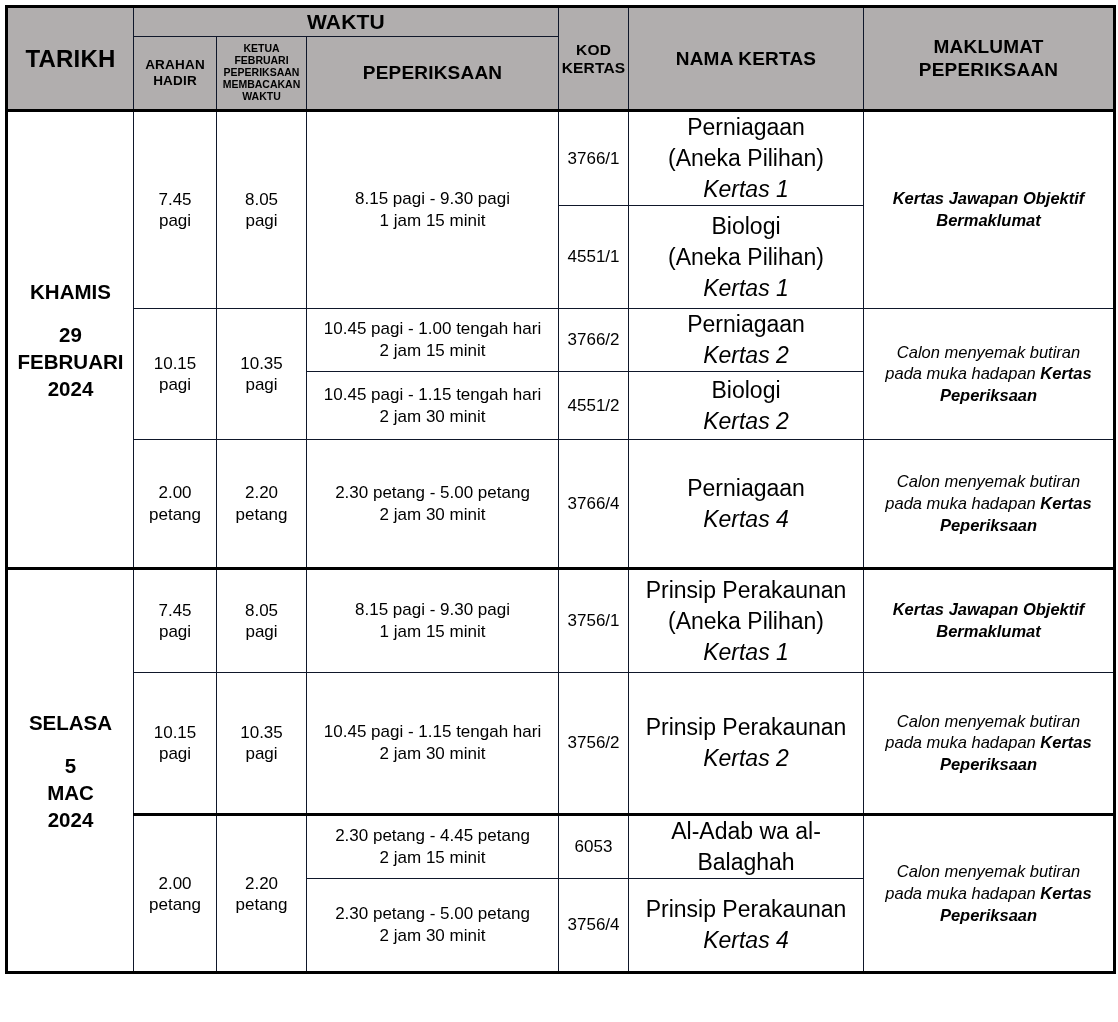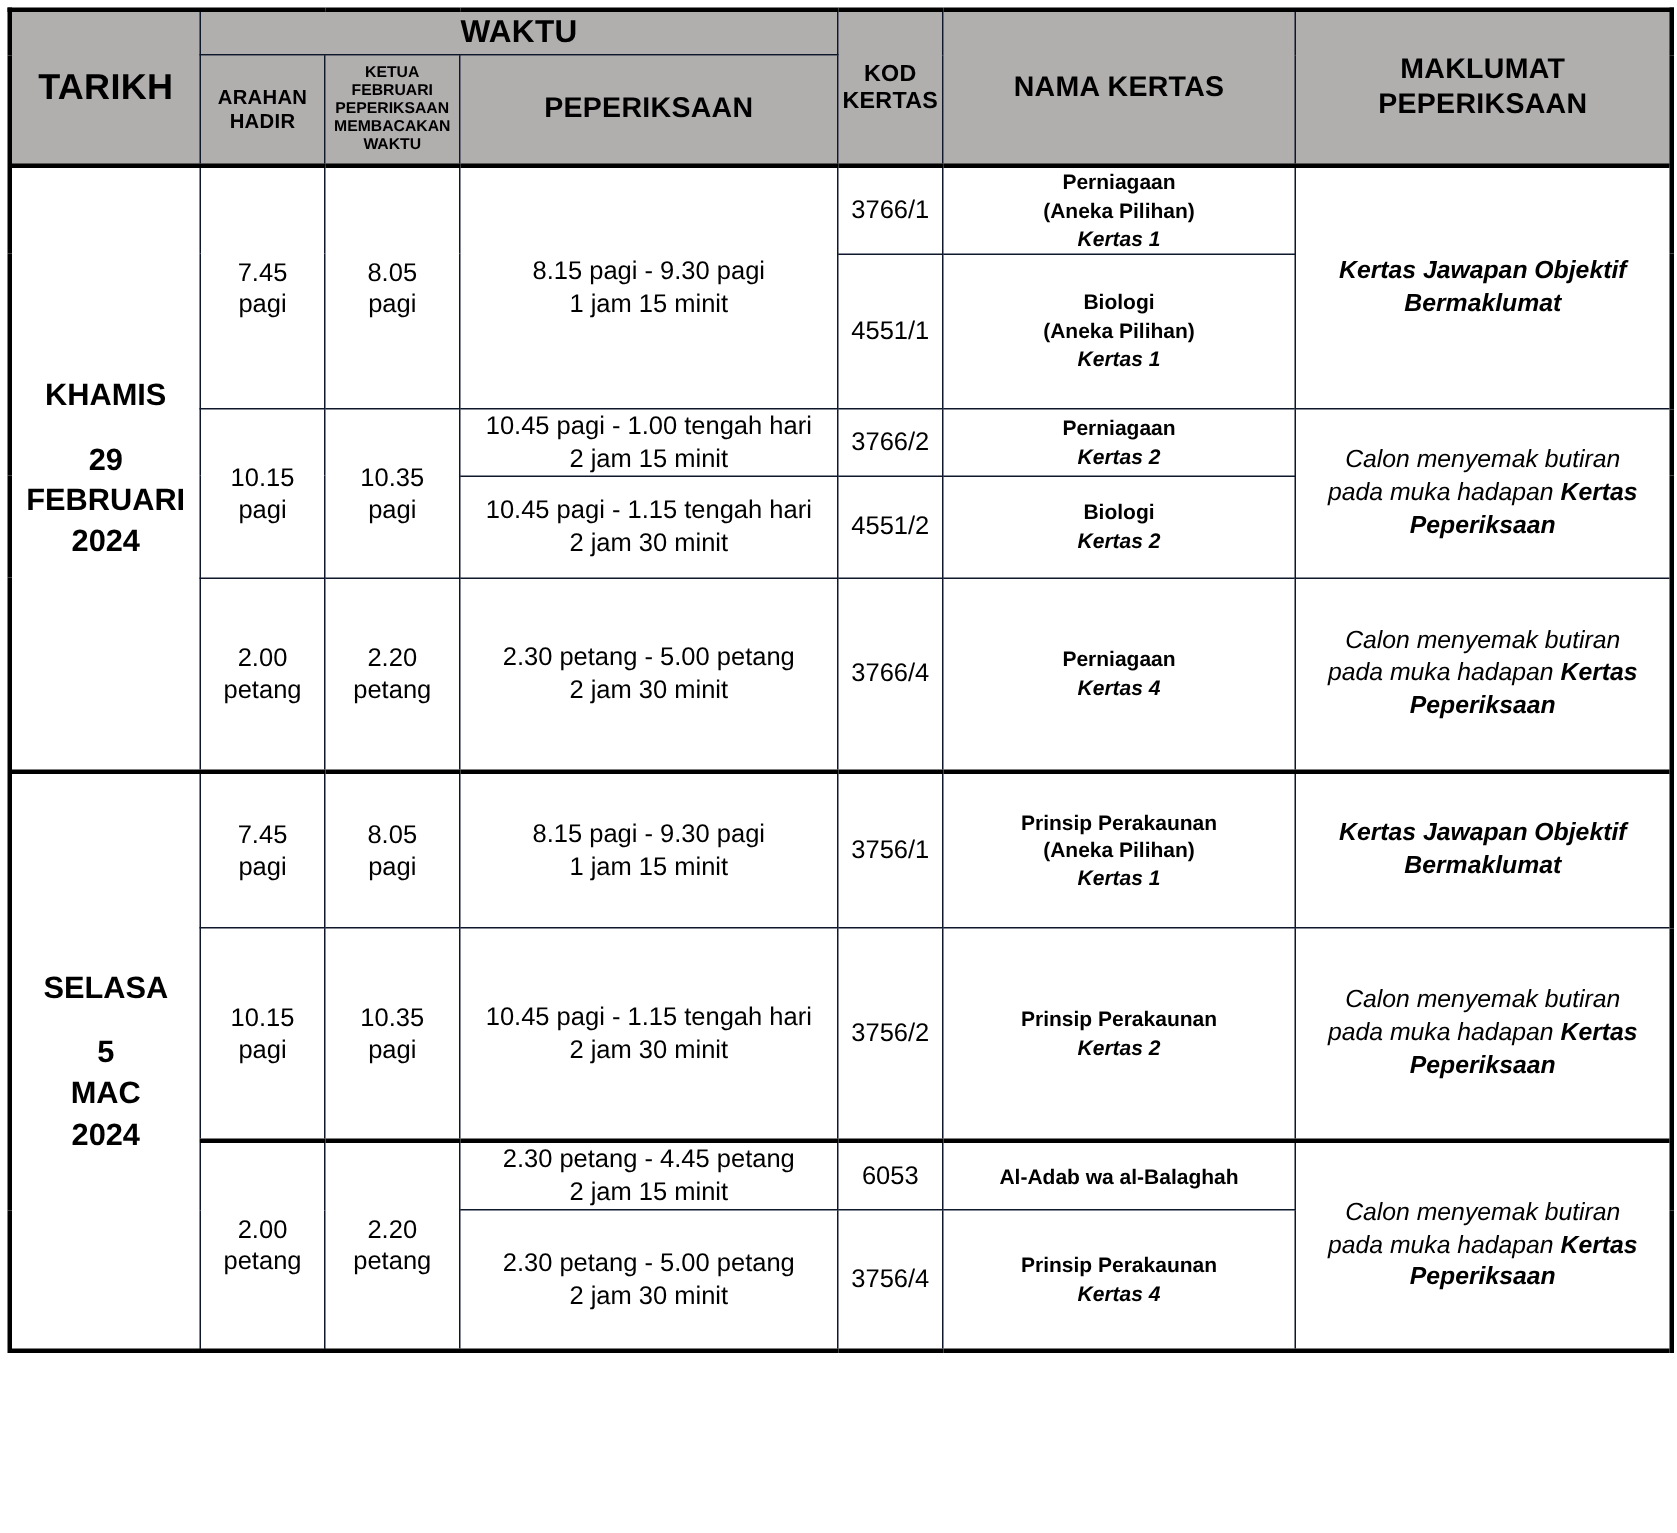--- a/index.html
+++ b/index.html
@@ -69,23 +69,22 @@
   .exam-cell {
     font-size: 17px;
     line-height: 1.3;
   }
 
   .code-cell {
     font-size: 17px;
   }
 
   .paper-cell {
-    font-size: 14px;
+    font-size: 23px;
     line-height: 1.35;
-    font-weight: bold;
   }
   .paper-cell .ital { font-style: italic; }
 
   .info-cell {
     font-size: 16.5px;
     line-height: 1.32;
     font-style: italic;
     font-weight: bold;
     padding: 0 6px;
   }

